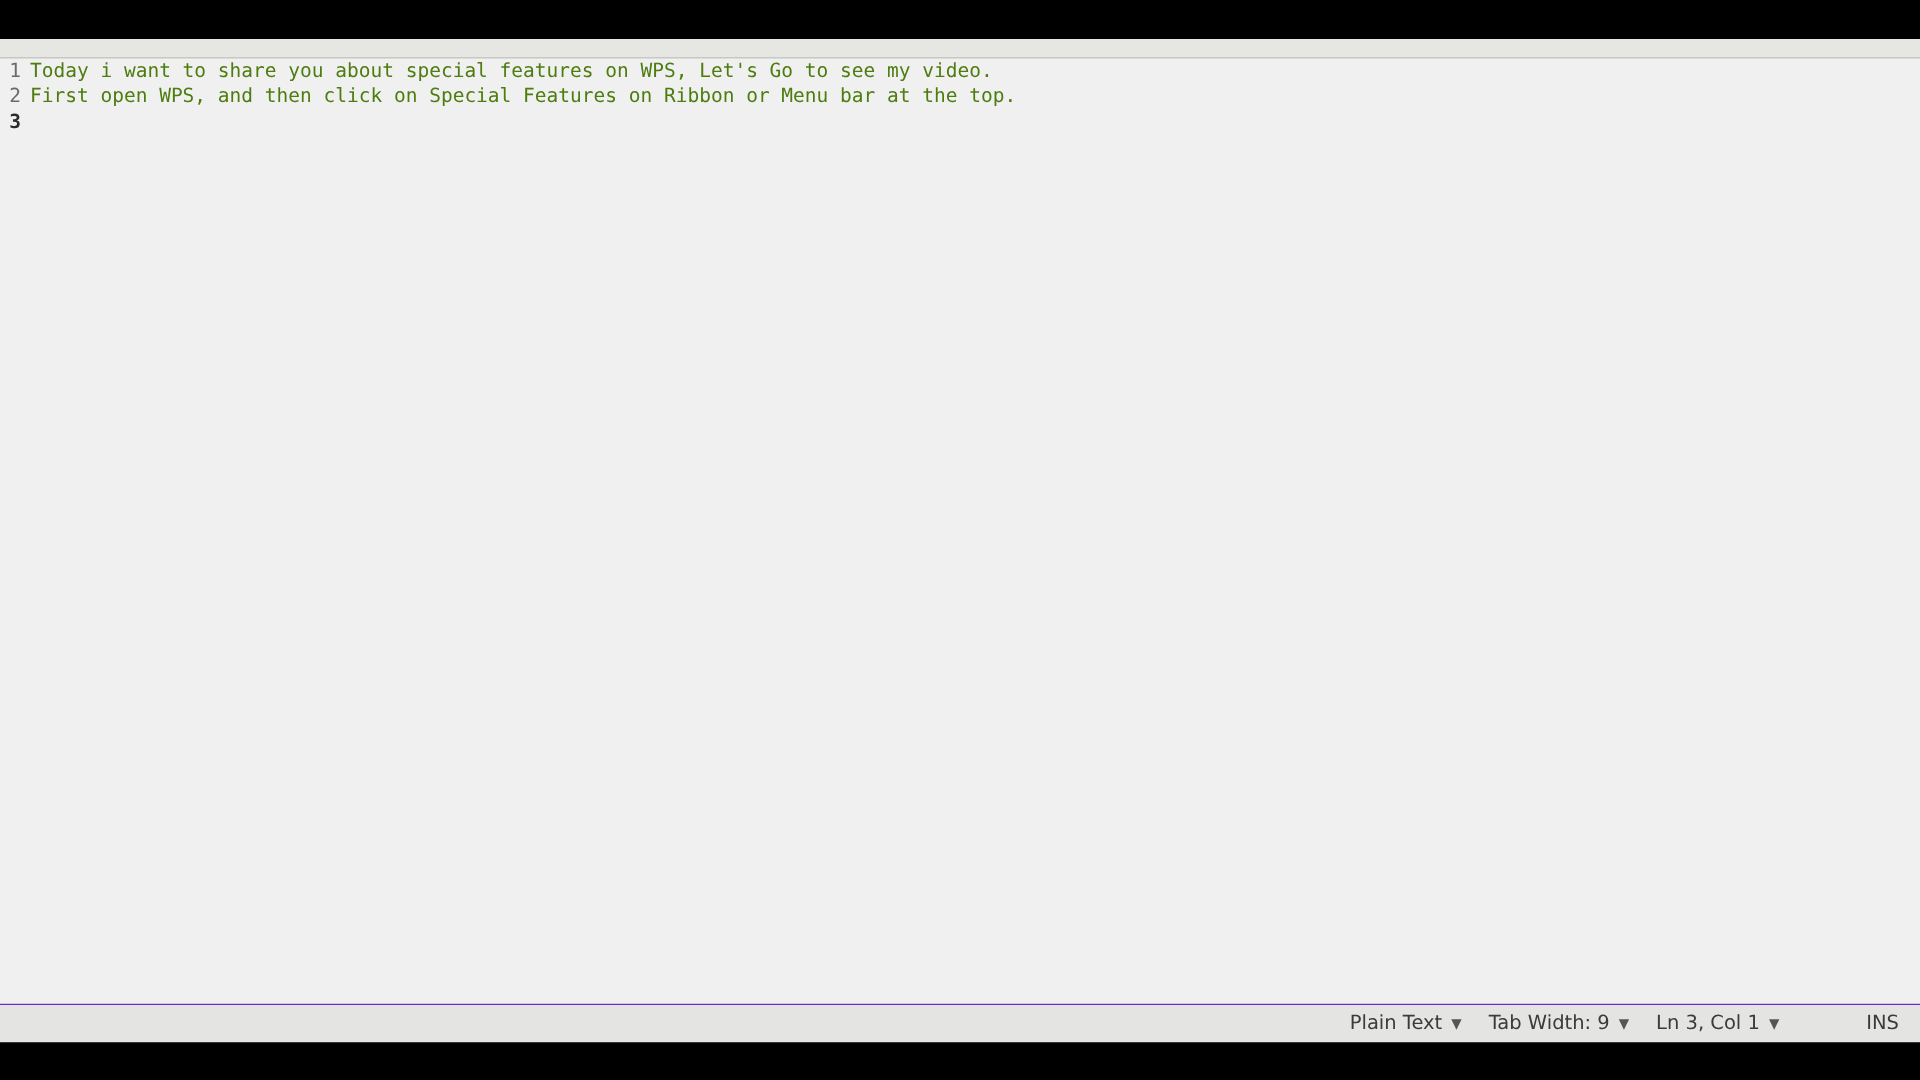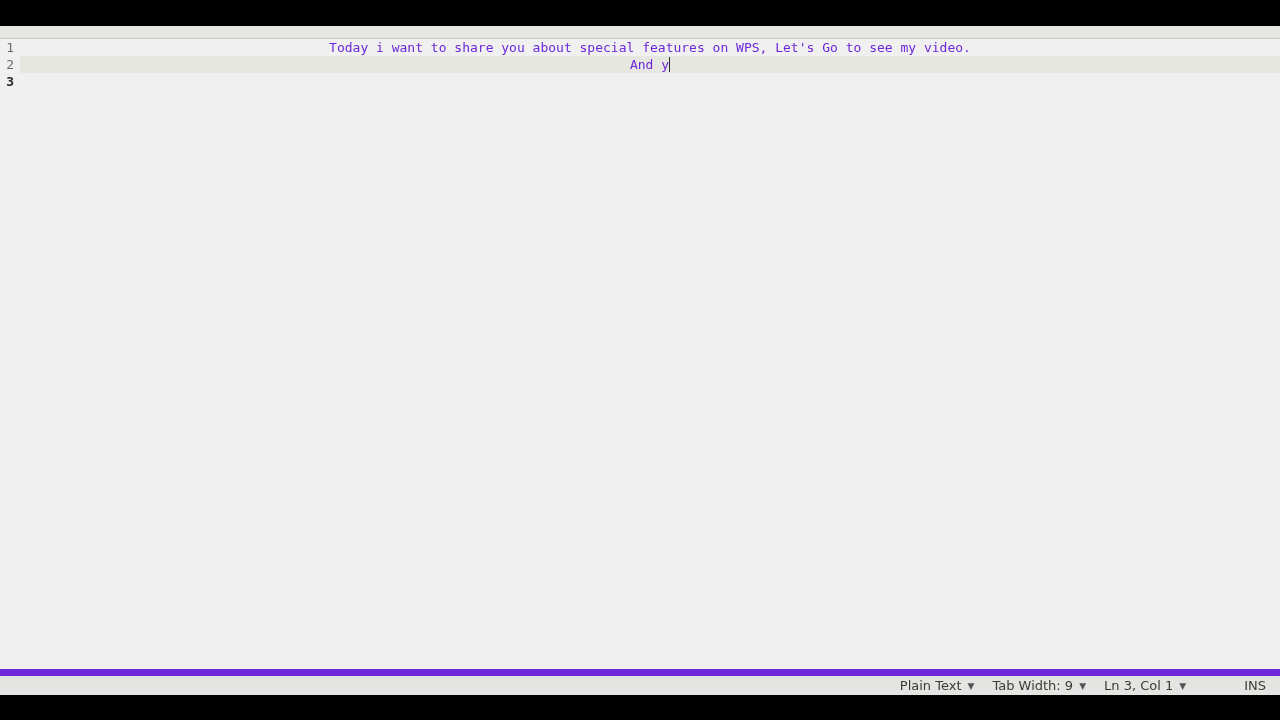--- a/index.html
+++ b/index.html
@@ -9,26 +9,26 @@
   .topbar { height: 26px; background: #000; }
   .toolbar { height: 13px; background: #e6e6e3; border-bottom: 1px solid #c7c7c3; position: relative; }
 
   .editor-wrap { flex: 1; background: #f0f0f0; display: flex; flex-direction: row; position: relative; }
   .gutter { width: 20px; background: #f0f0f0; text-align: right; padding-right: 2px; }
   .content { flex: 1; background: #f0f0f0; position: relative; }
 
   .line { height: 17px; line-height: 17px; font-family: "DejaVu Sans Mono", monospace; font-size: 13px; white-space: pre; }
   .gutter .line { color: #6a6a68; font-weight: normal; padding-right: 4px; }
   .gutter .line.current { font-weight: bold; color: #2b2b2b; }
-  .content .line { color: #6d28d9; text-align: center; }
+  .content .line { color: #4d7c0f; }
   .content .line.current { background: #e7e7e2; }
 
   .cursor { display: inline-block; width: 1px; height: 15px; background: #2b2b2b; vertical-align: text-bottom; margin-left: 0px; }
 
-  .statusbar { height: 26px; background: #e4e4e2; border-top: 7px solid #6d28d9; display: flex; align-items: center; justify-content: flex-end; font-size: 13px; color: #3b3b38; padding: 0 8px; gap: 6px; text-align: right; }
+  .statusbar { height: 26px; background: #e4e4e2; border-top: 1px solid #6d28d9; display: flex; align-items: center; justify-content: flex-end; font-size: 13px; color: #3b3b38; padding: 0 8px; gap: 6px; text-align: right; }
   .sb-item { display: flex; align-items: center; gap: 6px; padding: 0 6px; }
   .dropdown-arrow { font-size: 9px; color: #555; }
   .wide-dd { margin-right: 40px; }
 
   .bottombar { height: 25px; background: #000; }
 </style>
 </head>
 <body>
 
 <div class="topbar"></div>
@@ -36,21 +36,21 @@
 <div class="toolbar"></div>
 
 <div class="editor-wrap">
   <div class="gutter">
     <div class="line">1</div>
     <div class="line">2</div>
     <div class="line current">3</div>
   </div>
   <div class="content">
     <div class="line">Today i want to share you about special features on WPS, Let's Go to see my video.</div>
-    <div class="line current"><span>And y</span><span class="cursor"></span></div>
+    <div class="line">First open WPS, and then click on Special Features on Ribbon or Menu bar at the top.</div>
   </div>
 </div>
 
 <div class="statusbar">
   <div class="sb-item">
     <span>Plain Text</span>
     <span class="dropdown-arrow">▼</span>
   </div>
   <div class="sb-item">
     <span>Tab Width: 9</span>

